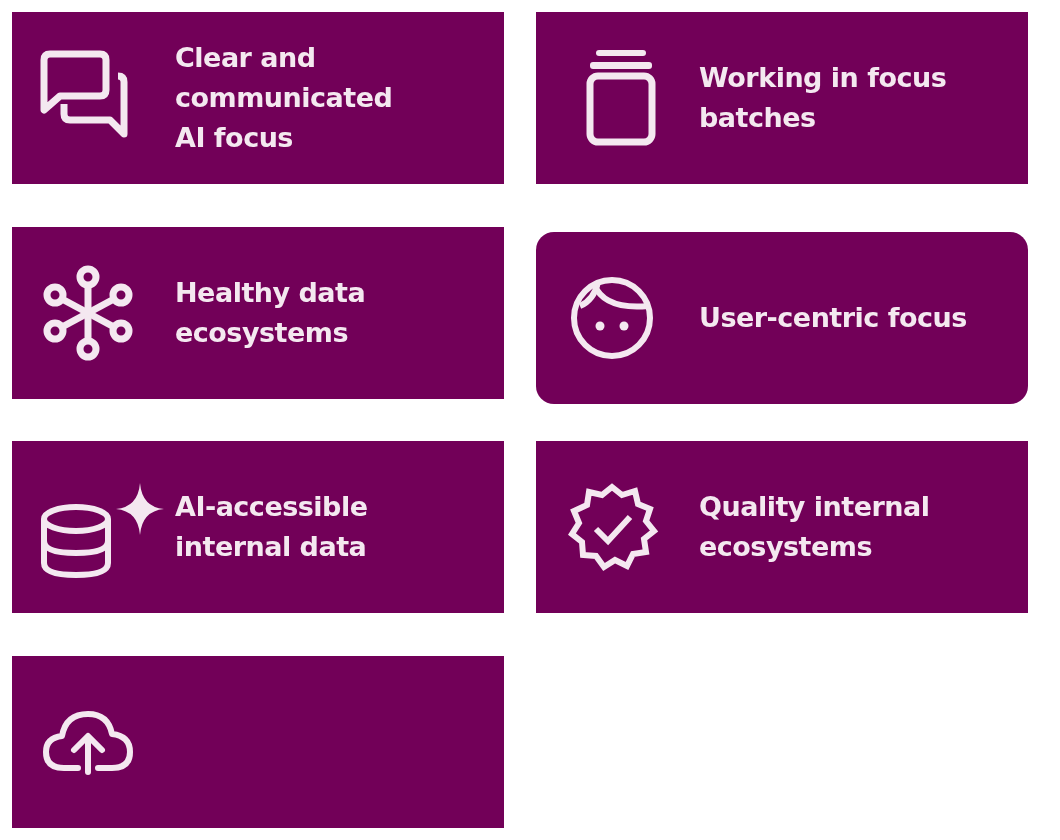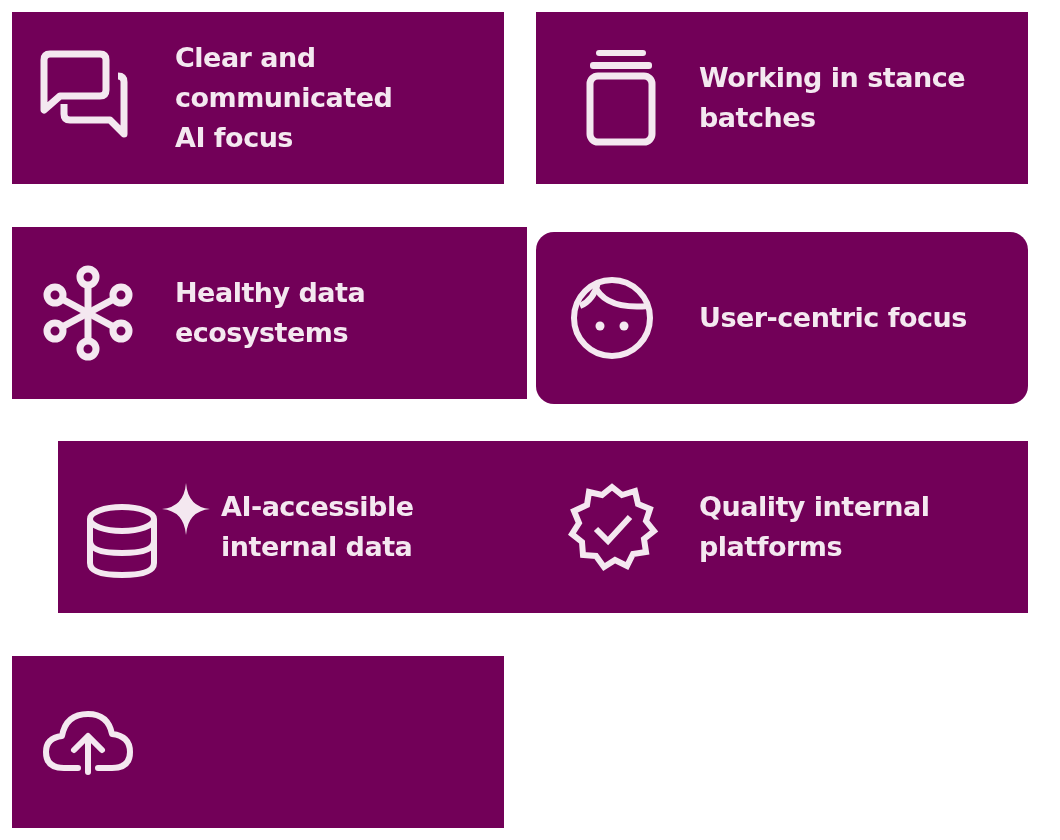--- a/index.html
+++ b/index.html
@@ -27,25 +27,25 @@
   </div>
 
   <div class="card" style="left:536px;top:12px;">
     <span class="icon">
       <svg viewBox="0 0 96 96" fill="#F4E8F0">
         <rect x="32" y="0" width="50" height="6" rx="3"></rect>
         <rect x="26" y="12" width="62" height="7" rx="3"></rect>
         <rect x="26" y="26" width="62" height="66" rx="8" fill="none" stroke="#F4E8F0" stroke-width="7"></rect>
       </svg>
     </span>
-    <div class="label">Working in stance
+    <div class="label">Working in focus
 batches</div>
   </div>
 
-  <div class="card" style="left:12px;top:227px;padding-left:23px;">
+  <div class="card" style="left:12px;top:227px;">
     <span class="icon">
       <svg viewBox="0 0 96 96" fill="none" stroke="#F4E8F0" stroke-width="7">
         <line x1="48" y1="48" x2="48" y2="20"></line>
         <line x1="48" y1="48" x2="48" y2="76"></line>
         <line x1="48" y1="48" x2="22" y2="34"></line>
         <line x1="48" y1="48" x2="74" y2="34"></line>
         <line x1="48" y1="48" x2="22" y2="62"></line>
         <line x1="48" y1="48" x2="74" y2="62"></line>
         <circle cx="48" cy="12" r="8"></circle>
         <circle cx="48" cy="84" r="8"></circle>
@@ -66,42 +66,42 @@
         <circle cx="48" cy="48" r="38"></circle>
         <path d="M16 36 Q30 30 34 12"></path>
         <path d="M30 14 Q40 40 84 36"></path>
         <circle cx="36" cy="56" r="4.5" fill="#F4E8F0" stroke="none"></circle>
         <circle cx="60" cy="56" r="4.5" fill="#F4E8F0" stroke="none"></circle>
       </svg>
     </span>
     <div class="label">User-centric focus</div>
   </div>
 
-  <div class="card" style="left:12px;top:441px;margin-left:46px;">
+  <div class="card" style="left:12px;top:441px;">
     <span class="icon">
       <svg viewBox="0 0 96 96" fill="none" stroke="#F4E8F0" stroke-width="6">
         <ellipse cx="36" cy="40" rx="32" ry="12"></ellipse>
         <path d="M4 40 V84 Q4 96 36 96 Q68 96 68 84 V40"></path>
         <path d="M4 62 Q4 74 36 74 Q68 74 68 62"></path>
         <path d="M100 4 Q102 28 124 30 Q102 32 100 56 Q98 32 76 30 Q98 28 100 4 Z" fill="#F4E8F0" stroke="none"></path>
       </svg>
     </span>
     <div class="label">AI-accessible
 internal data</div>
   </div>
 
   <div class="card" style="left:536px;top:441px;">
     <span class="icon">
       <svg viewBox="0 0 96 96" fill="none" stroke="#F4E8F0" stroke-width="6" stroke-linejoin="miter">
         <polygon points="48,8 58,16 71,12 74,25 86,30 82,42 90,52 80,60 82,73 69,75 63,87 51,81 40,88 32,77 19,76 18,63 8,55 15,44 10,32 23,26 25,13 38,16"></polygon>
         <polyline points="32,50 44,62 66,38"></polyline>
       </svg>
     </span>
     <div class="label">Quality internal
-platforms</div>
+ecosystems</div>
   </div>
 
   <div class="card" style="left:12px;top:656px;">
     <span class="icon">
       <svg viewBox="0 0 96 96" fill="none" stroke="#F4E8F0" stroke-width="6" stroke-linejoin="round" stroke-linecap="round">
         <path d="M38 74 H24 Q6 74 6 58 Q6 44 22 42 Q26 20 48 20 Q68 20 72 40 Q90 42 90 58 Q90 74 72 74 H58"></path>
         <polyline points="34,56 48,42 62,56"></polyline>
         <line x1="48" y1="44" x2="48" y2="78"></line>
       </svg>
     </span>

